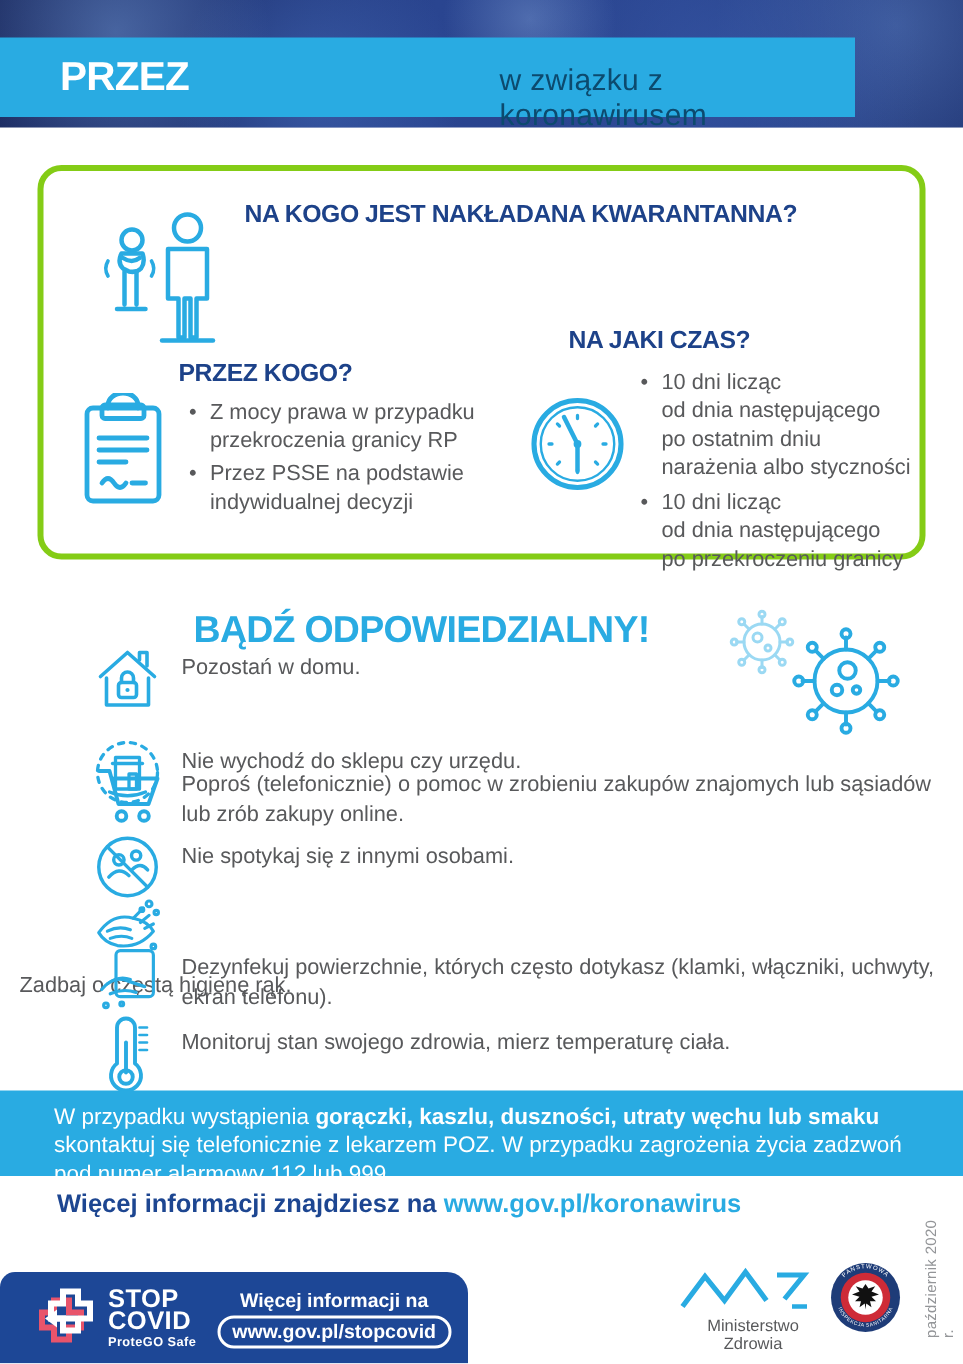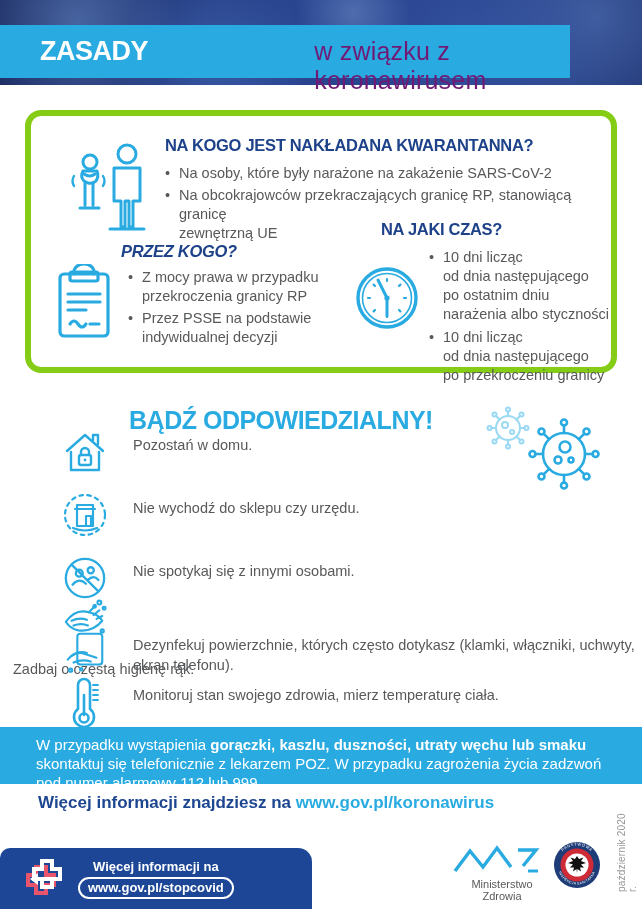--- a/index.html
+++ b/index.html
@@ -12,45 +12,45 @@
     background:
       radial-gradient(circle at 12% 25%, rgba(120,160,220,.45), transparent 18%),
       radial-gradient(circle at 33% 70%, rgba(70,110,190,.55), transparent 22%),
       radial-gradient(circle at 55% 15%, rgba(150,185,235,.35), transparent 16%),
       radial-gradient(circle at 75% 55%, rgba(60,95,175,.6), transparent 28%),
       radial-gradient(circle at 93% 20%, rgba(110,150,215,.4), transparent 20%),
       linear-gradient(95deg,#1c2c62 0%,#2a4590 45%,#27408a 70%,#1e3373 100%);}
   .hero-strip{position:absolute;left:0;top:25px;width:570px;height:53px;background:#29abe2;
     display:flex;align-items:baseline;padding-left:40px;box-sizing:border-box;}
   .hero-title{color:#fff;font-size:27px;font-weight:800;letter-spacing:-.5px;line-height:53px;}
-  .hero-sub{color:#701a75;font-size:25px;font-weight:300;margin-left:12px;letter-spacing:.2px;}
+  .hero-sub{color:#0c4a6e;font-size:20px;font-weight:300;margin-left:12px;letter-spacing:.2px;}
 
   
   .info-box{position:absolute;left:25px;top:110px;width:592px;height:263px;
-    border:6px solid #84cc16;border-radius:16px;box-sizing:border-box;}
+    border:4px solid #84cc16;border-radius:16px;box-sizing:border-box;}
   .sec-heading{color:#1d4289;font-weight:800;letter-spacing:-.3px;font-size:16.5px;margin:0;}
   .blist{list-style:none;margin:0;padding:0;color:#58595b;font-size:14.5px;line-height:1.32;}
   .blist li{position:relative;padding-left:14px;margin-bottom:3px;white-space:pre-line;}
   .blist li::before{content:"•";position:absolute;left:0;top:0;color:#58595b;}
   .icon-people{position:absolute;left:32px;top:22px;}
   .sec-who{position:absolute;left:134px;top:20px;width:455px;}
   .sec-who ul{margin-top:9px;}
-  .sec-bywhom-h{position:absolute;left:90px;top:126px;font-style:italic;}
+  .sec-bywhom-h{position:absolute;left:90px;top:126px;}
   .icon-clipboard{position:absolute;left:26px;top:148px;}
   .sec-bywhom-list{position:absolute;left:97px;top:152px;width:220px;}
   .sec-howlong-h{position:absolute;left:350px;top:104px;}
   .icon-clock{position:absolute;left:324px;top:150px;}
   .sec-howlong-list{position:absolute;left:398px;top:132px;width:200px;}
 
   
   .resp-heading{position:absolute;left:0;top:406px;width:562px;text-align:center;
     color:#29abe2;font-size:25px;font-weight:800;letter-spacing:-.5px;margin:0;}
   .virus-small{position:absolute;left:484px;top:404px;}
   .virus-large{position:absolute;left:524px;top:414px;}
-  .resp-row{position:absolute;left:0;width:642px;display:flex;align-items:flex-start;gap:12px;}
+  .resp-row{position:absolute;left:0;width:642px;display:flex;align-items:flex-start;}
   .resp-icon{width:46px;height:48px;margin-left:62px;flex:none;display:flex;
     align-items:center;justify-content:center;}
   .resp-text{margin-left:13px;margin-top:8px;color:#58595b;font-size:14.5px;line-height:1.35;
     width:505px;white-space:pre-line;}
   .row1{top:428px;} .row2{top:491px;} .row3{top:506px;} .row4{top:554px;}
   .row5{top:592px;flex-direction:column;} .row6{top:628px;} .row7{top:678px;}
 
   
   .alert{position:absolute;left:0;top:727px;width:642px;height:57px;background:#29abe2;
     box-sizing:border-box;padding:8px 40px 0 36px;color:#fff;font-size:15px;line-height:19px;}
@@ -78,45 +78,40 @@
     writing-mode:vertical-rl;transform:rotate(180deg);
     color:#939598;font-size:10px;letter-spacing:.2px;}
 </style>
 </head>
 <body>
 
 <div class="page">
 
   <header class="hero">
     <div class="hero-strip">
-      <span class="hero-title">ZASADY KWARANTANNA</span>
+      <span class="hero-title">PRZEZ KWARANTANNY</span>
       <span class="hero-sub">w związku z koronawirusem</span>
     </div>
   </header>
 
   <section class="info-box">
     <span class="icon-people">
       <svg width="98" height="98" viewBox="0 0 98 98" fill="none" stroke="#29abe2" stroke-width="3" stroke-linecap="round" stroke-linejoin="round">
         <circle cx="64" cy="16" r="9"></circle>
         <path d="M51 30 h26 v33 h-7 v26 h-4 v-26 h-4 v26 h-4 v-26 h-7 z"></path>
         <path d="M47 91 h34"></path>
         <circle cx="27" cy="24" r="7"></circle>
         <path d="M20 33 q-3 6 1 10 l4 2 q5 1 8 -2 q3 -4 1 -10 z"></path>
         <path d="M21 36 q6 4 11 0"></path>
         <path d="M22 45 v22 M30 45 v22 M17 70 h19"></path>
         <path d="M11 38 q-3 5 0 10 M40 38 q3 5 0 10" stroke-width="2.4"></path>
       </svg>
     </span>
     <div class="sec-who">
       <h2 class="sec-heading">NA KOGO JEST NAKŁADANA KWARANTANNA?</h2>
-      <ul class="blist">
-        <li>Na osoby, które były narażone na zakażenie SARS-CoV-2</li>
-        <li>Na obcokrajowców przekraczających granicę RP, stanowiącą granicę
-zewnętrzną UE</li>
-      </ul>
     </div>
 
     <h2 class="sec-heading sec-bywhom-h">PRZEZ KOGO?</h2>
     <span class="icon-clipboard">
       <svg width="54" height="76" viewBox="0 0 54 76" fill="none" stroke="#29abe2" stroke-width="3.2" stroke-linecap="round" stroke-linejoin="round">
         <rect x="3" y="10" width="48" height="62" rx="4"></rect>
         <path d="M17 10 v-2 a10 8 0 0 1 20 0 v2"></path>
         <rect x="13" y="8" width="28" height="9" rx="2"></rect>
         <path d="M11 30 h32 M11 38 h32 M11 46 h18"></path>
         <path d="M13 60 q4 -6 8 0 t8 0"></path>
@@ -211,20 +206,31 @@
         <circle cx="23" cy="23" r="20" stroke-dasharray="3.5 4.5"></circle>
         <rect x="15" y="13" width="16" height="21"></rect>
         <path d="M13 17 h20"></path>
         <rect x="24" y="24" width="5" height="10"></rect>
         <path d="M11 36 q12 5 24 0"></path>
       </svg>
     </span>
     <span class="resp-text">Nie wychodź do sklepu czy urzędu.</span>
   </div>
 
+  <div class="resp-row row3">
+    <span class="resp-icon">
+      <svg width="46" height="44" viewBox="0 0 46 44" fill="none" stroke="#29abe2" stroke-width="2.6" stroke-linecap="round" stroke-linejoin="round">
+        <path d="M4 6 h7 l6 22 h20 l6 -17 H14"></path>
+        <circle cx="19" cy="36" r="3.2"></circle>
+        <circle cx="34" cy="36" r="3.2"></circle>
+      </svg>
+    </span>
+    <span class="resp-text">Poproś (telefonicznie) o pomoc w zrobieniu zakupów znajomych lub sąsiadów
+lub zrób zakupy online.</span>
+  </div>
 
   <div class="resp-row row4">
     <span class="resp-icon">
       <svg width="48" height="48" viewBox="0 0 48 48" fill="none" stroke="#29abe2" stroke-width="2.4" stroke-linecap="round" stroke-linejoin="round">
         <circle cx="24" cy="24" r="20"></circle>
         <circle cx="18" cy="19" r="3.6"></circle>
         <path d="M11 31 q7 -8 14 -1"></path>
         <circle cx="30" cy="16" r="3.2"></circle>
         <path d="M27 26 q6 -6 11 0"></path>
         <path d="M10 10 L38 38"></path>
@@ -283,20 +289,25 @@
   </p>
 
   <div class="stopcovid-box">
     <span>
       <svg width="44" height="48" viewBox="0 0 44 48" fill="none">
         <path d="M8 20 h8 v-8 h10 v8 h8 v10 h-8 v8 h-10 v-8 h-8 z" stroke="#e8546b" stroke-width="4"></path>
         <path d="M14 14 h8 v-8 h10 v8 h8 v10 h-8 v8 h-10 v-8 h-8 z" stroke="#ffffff" stroke-width="4"></path>
         <path d="M30 24 H16" stroke="#ffffff" stroke-width="4"></path>
         <path d="M18 18 l-8 6 8 6 z" fill="#ffffff"></path>
       </svg>
+    </span>
+    <span class="sc-logo-text">
+      <div class="sc-line">STOP</div>
+      <div class="sc-line">COVID</div>
+      <div class="sc-sub">ProteGO Safe</div>
     </span>
     <span class="sc-info">
       <div class="sc-info-label">Więcej informacji na</div>
       <div class="sc-pill">www.gov.pl/stopcovid</div>
     </span>
   </div>
 
   <div class="mz">
     <span>
       <svg width="100" height="32" viewBox="0 0 100 32" fill="none" stroke="#29abe2" stroke-width="3.4" stroke-linejoin="miter">

